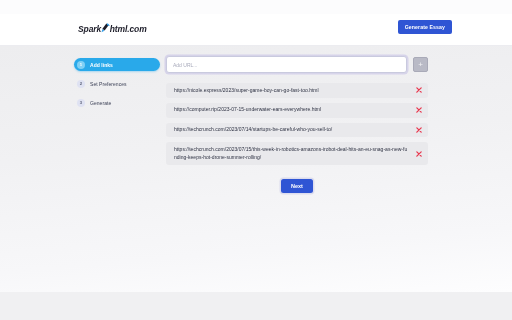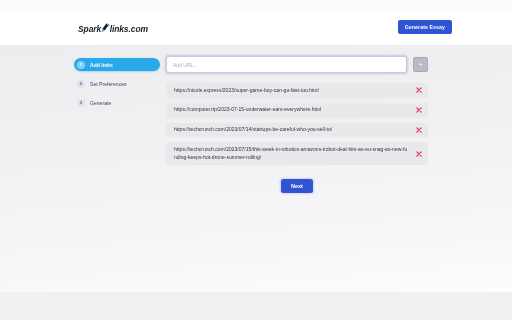--- a/index.html
+++ b/index.html
@@ -256,21 +256,21 @@
 
     <div class="logo">
       <span>Spark</span>
       <span class="spark-glyph">
         <svg viewBox="0 0 9 11" width="9" height="11" xmlns="http://www.w3.org/2000/svg">
           <path d="M5.4 0.4 L7.6 2.2 L3.6 7.6 L1.4 5.8 Z" fill="#1c1c28"></path>
           <path d="M6.2 0.2 C7.4 0.6 8.4 1.6 8.6 2.8 C8.2 3.4 7.2 3.0 6.4 2.3 C5.7 1.6 5.6 0.7 6.2 0.2 Z" fill="#39a0e8"></path>
           <path d="M1.3 6.0 L3.4 7.7 L0.6 9.2 Z" fill="#39a0e8"></path>
         </svg>
       </span>
-      <span>links.com</span>
+      <span>html.com</span>
     </div>
 
     <button class="generate-essay-btn">Generate Essay</button>
   </div>
 
   <div class="content">
 
     <div class="steps">
 
       <div class="step active">

